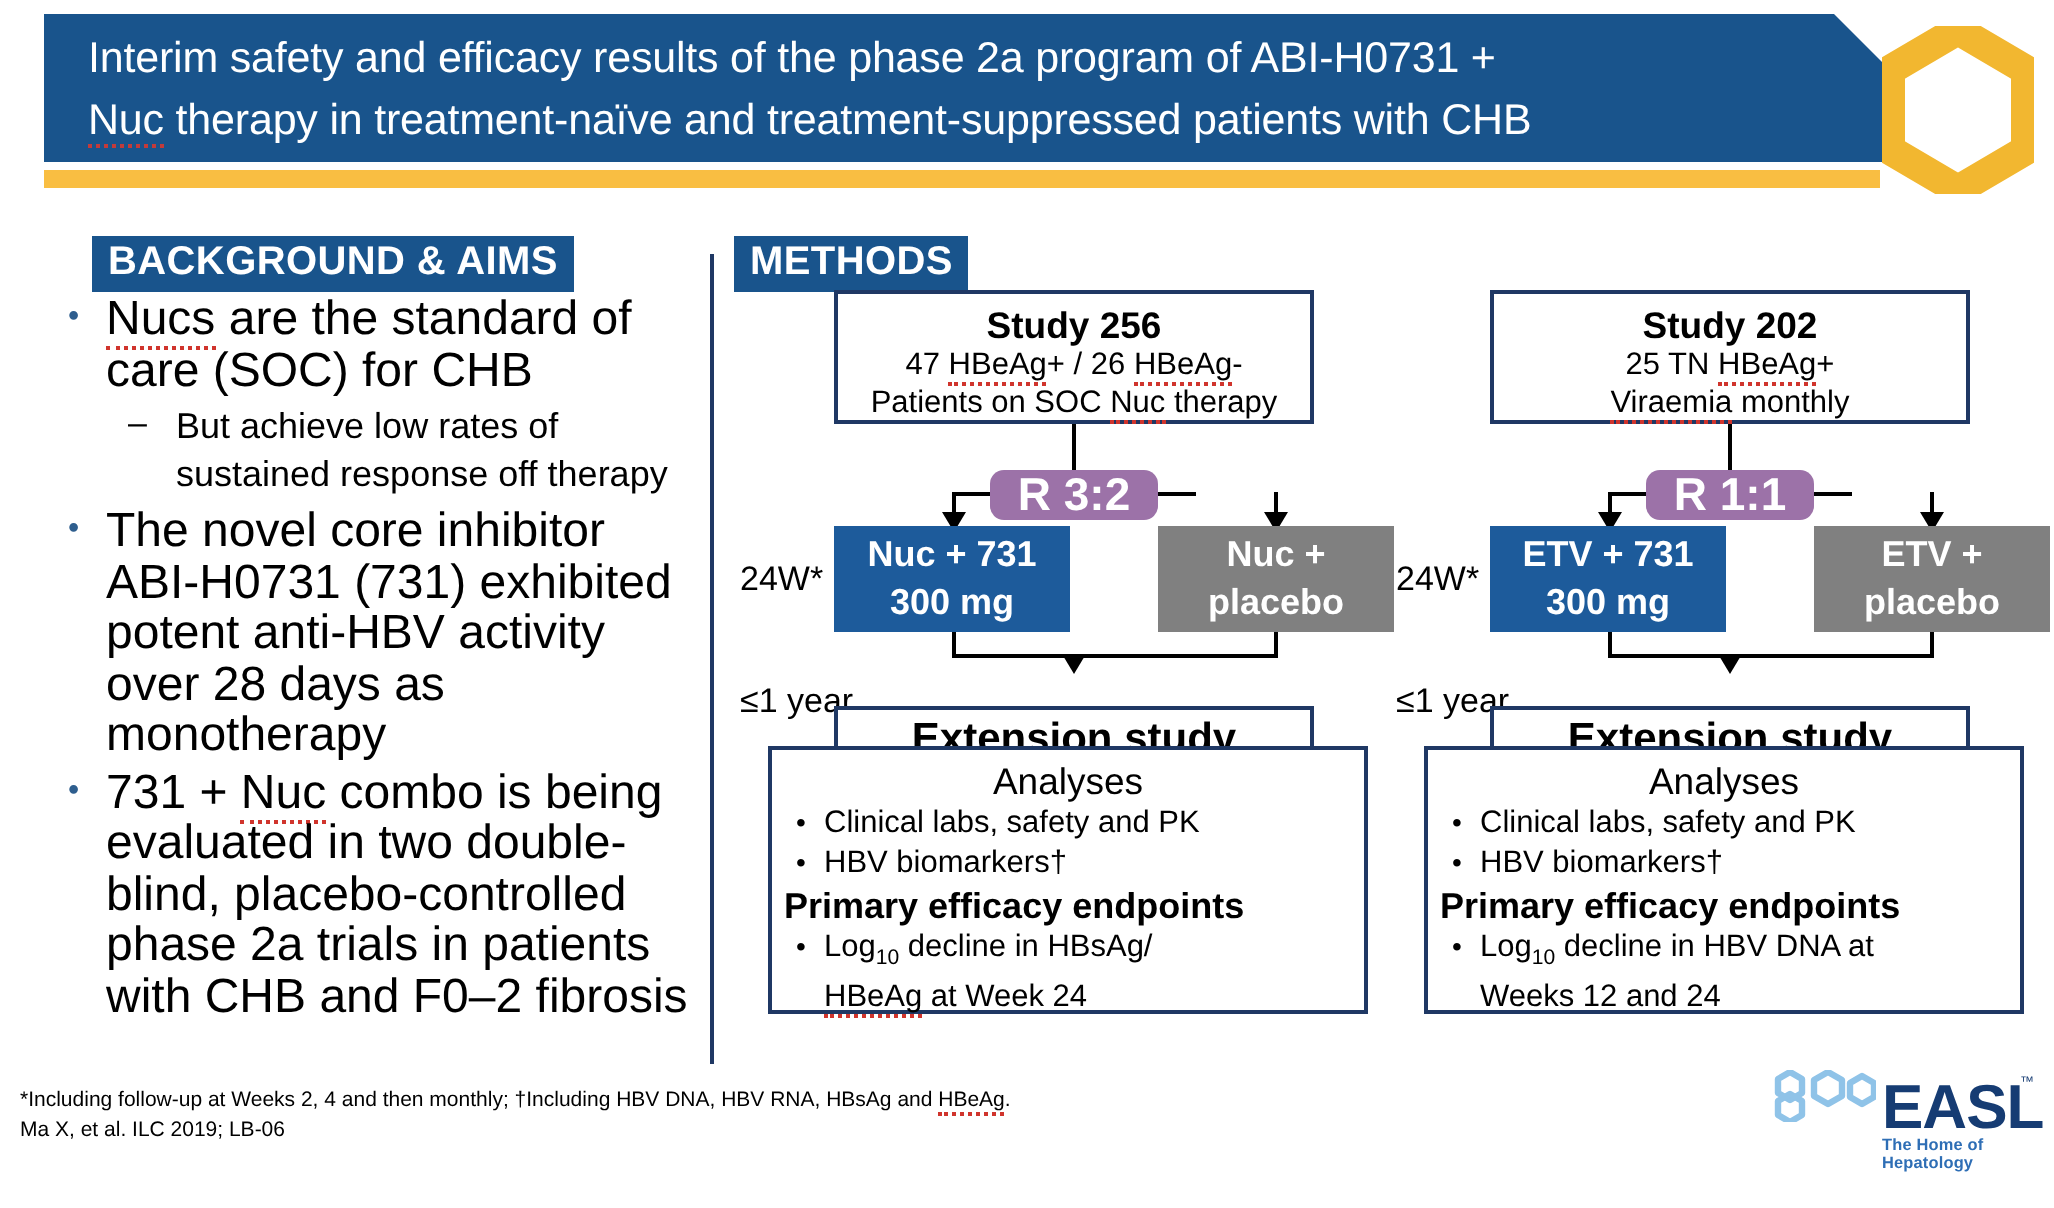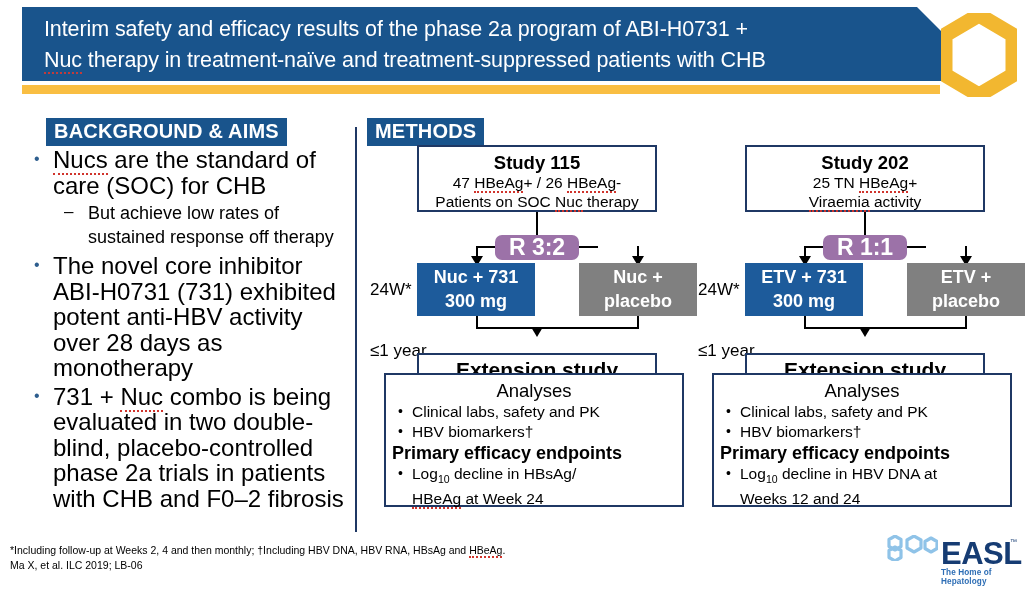--- a/index.html
+++ b/index.html
@@ -308,21 +308,21 @@
     </div>
 
   </div>
 
   <div class="flow" id="flow-201">
 
     <div class="time-label t-24w">24W*</div>
     <div class="time-label t-1yr">≤1 year</div>
 
     <div class="box-plain study-box">
-      <div class="study-title">Study 115</div>
+      <div class="study-title">Study 256</div>
       <div class="study-line"><span>47 </span><span class="sp-red">HBeAg</span><span>+  / 26 </span><span class="sp-red">HBeAg</span><span>-</span></div>
       <div class="study-line"><span>Patients  on SOC </span><span class="sp-red">Nuc</span><span> therapy</span></div>
     </div>
 
     <div class="conn" style="left:164px; top:67px; width:2px; height:23px;"></div>
     <div class="conn" style="left:104px; top:101px; width:122px; height:2px;"></div>
     <div class="conn" style="left:104px; top:101px; width:2px; height:17px;"></div>
     <div class="conn" style="left:265px; top:101px; width:2px; height:17px;"></div>
     <svg style="position:absolute; left:99px; top:111px; width:12px; height:10px;" viewBox="0 0 12 10">
         <polygon points="0,0 12,0 6,10" fill="#000"></polygon>
@@ -363,21 +363,21 @@
   </div>
 
   <div class="flow" id="flow-202">
 
     <div class="time-label t-24w">24W*</div>
     <div class="time-label t-1yr">≤1 year</div>
 
     <div class="box-plain study-box">
       <div class="study-title">Study 202</div>
       <div class="study-line"><span>25 TN </span><span class="sp-red">HBeAg</span><span>+</span></div>
-      <div class="study-line"><span class="sp-red">Viraemia</span><span> activity</span></div>
+      <div class="study-line"><span class="sp-red">Viraemia</span><span> monthly</span></div>
     </div>
 
     <div class="conn" style="left:164px; top:67px; width:2px; height:23px;"></div>
     <div class="conn" style="left:104px; top:101px; width:122px; height:2px;"></div>
     <div class="conn" style="left:104px; top:101px; width:2px; height:17px;"></div>
     <div class="conn" style="left:265px; top:101px; width:2px; height:17px;"></div>
     <svg style="position:absolute; left:99px; top:111px; width:12px; height:10px;" viewBox="0 0 12 10">
         <polygon points="0,0 12,0 6,10" fill="#000"></polygon>
       </svg>
     <svg style="position:absolute; left:260px; top:111px; width:12px; height:10px;" viewBox="0 0 12 10">

